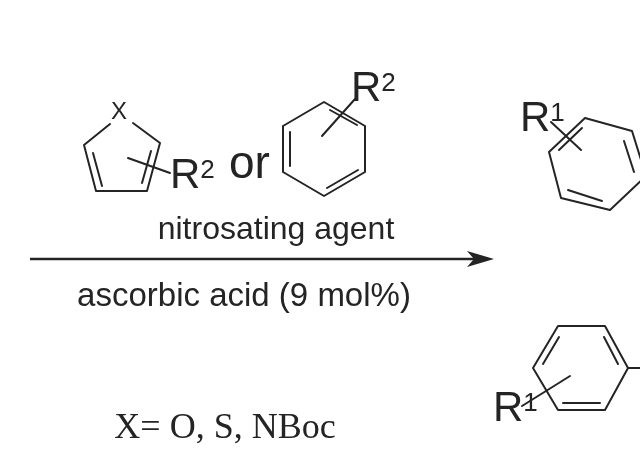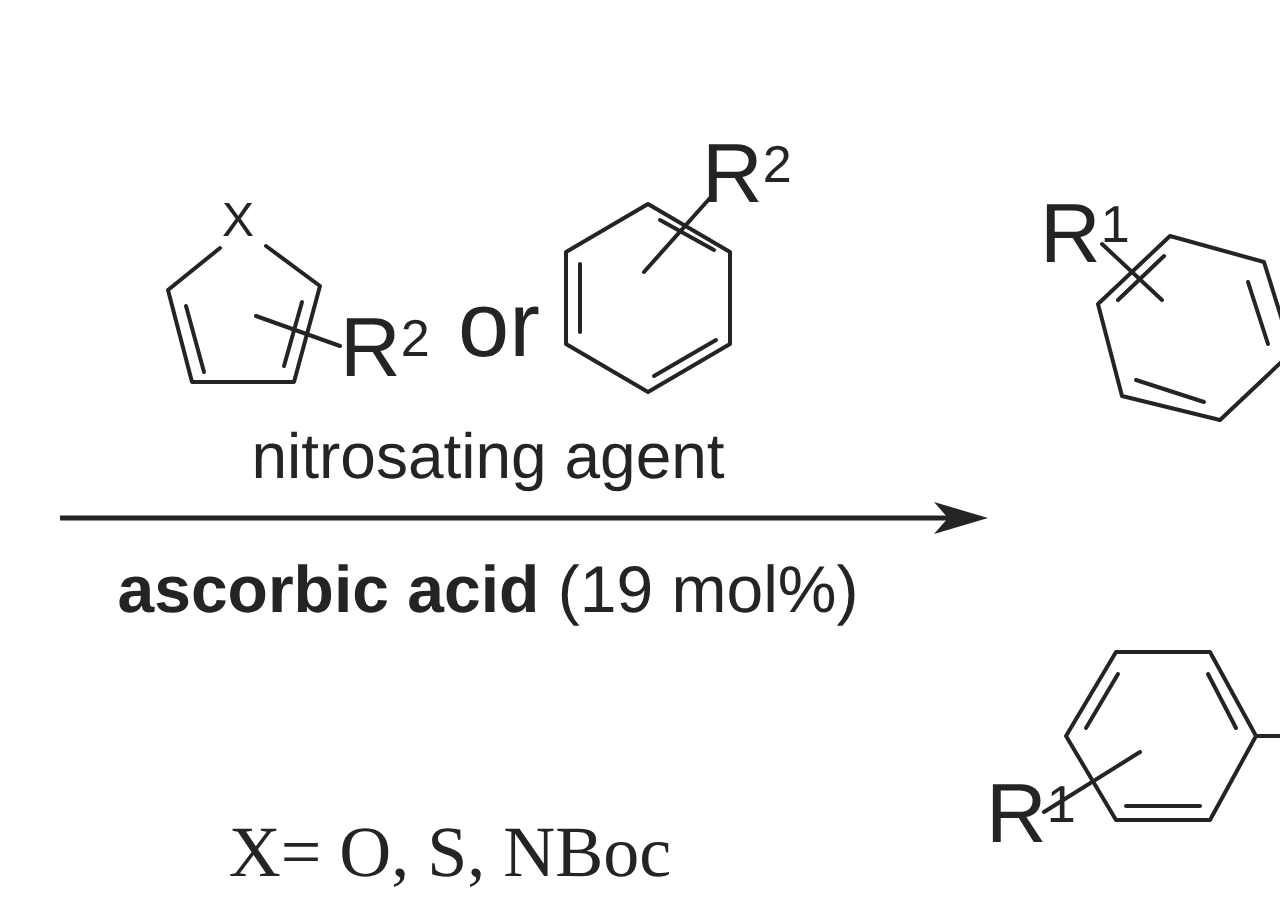--- a/index.html
+++ b/index.html
@@ -60,35 +60,35 @@
     font-size: 46px;
   }
   .cond-row {
     position: absolute;
     left: 0;
     width: 488px;
     text-align: center;
     line-height: 1.05;
     white-space: nowrap;
   }
-  .cond-above   { top: 212px; font-size: 32px; }
+  .cond-above   { top: 212px; font-size: 32px; padding-left: 32px; }
   .cond-below-1 { top: 278px; font-size: 33px; }
   .cond-below-2 { top: 318px; font-size: 33px; }
   .footnote-row {
     position: absolute;
     left: 0;
     top: 408px;
     width: 450px;
     text-align: center;
     font-size: 36px;
     line-height: 1.05;
     white-space: nowrap;
     font-family: Liberation Serif, serif;
   }
-  .bold { font-weight: bold; }
+  .bold { font-weight: normal; }
 </style>
 </head>
 <body>
 
 <div id="scheme" style="background: rgb(255, 255, 255);">
 
   <svg id="structures" width="640" height="462" viewBox="0 0 640 462" aria-hidden="true">
 
     <g>
       <path class="bond" d="M110,124 L84,145 L96,191 L147,191 L160,143 L133,123"></path>
@@ -135,18 +135,18 @@
   <div class="or-label" style="left:229px; top:139px;">or</div>
 
   <div class="r-label" style="left:351px; top:66px;"><span>R</span><sup>2</sup></div>
 
   <div class="r-label" style="left:520px; top:96px;"><span>R</span><sup>1</sup></div>
 
   <div class="r-label" style="left:493px; top:386px;"><span>R</span><sup>1</sup></div>
 
   <div class="cond-row cond-above">nitrosating agent</div>
 
-  <div class="cond-row cond-below-1"><span class="bold">ascorbic acid</span><span> (19 mol%)</span></div>
+  <div class="cond-row cond-below-1"><span class="bold">ascorbic acid</span><span> (9 mol%)</span></div>
 
 
   <div class="footnote-row">X= O, S, NBoc</div>
 
 </div>
 
 </body></html>

